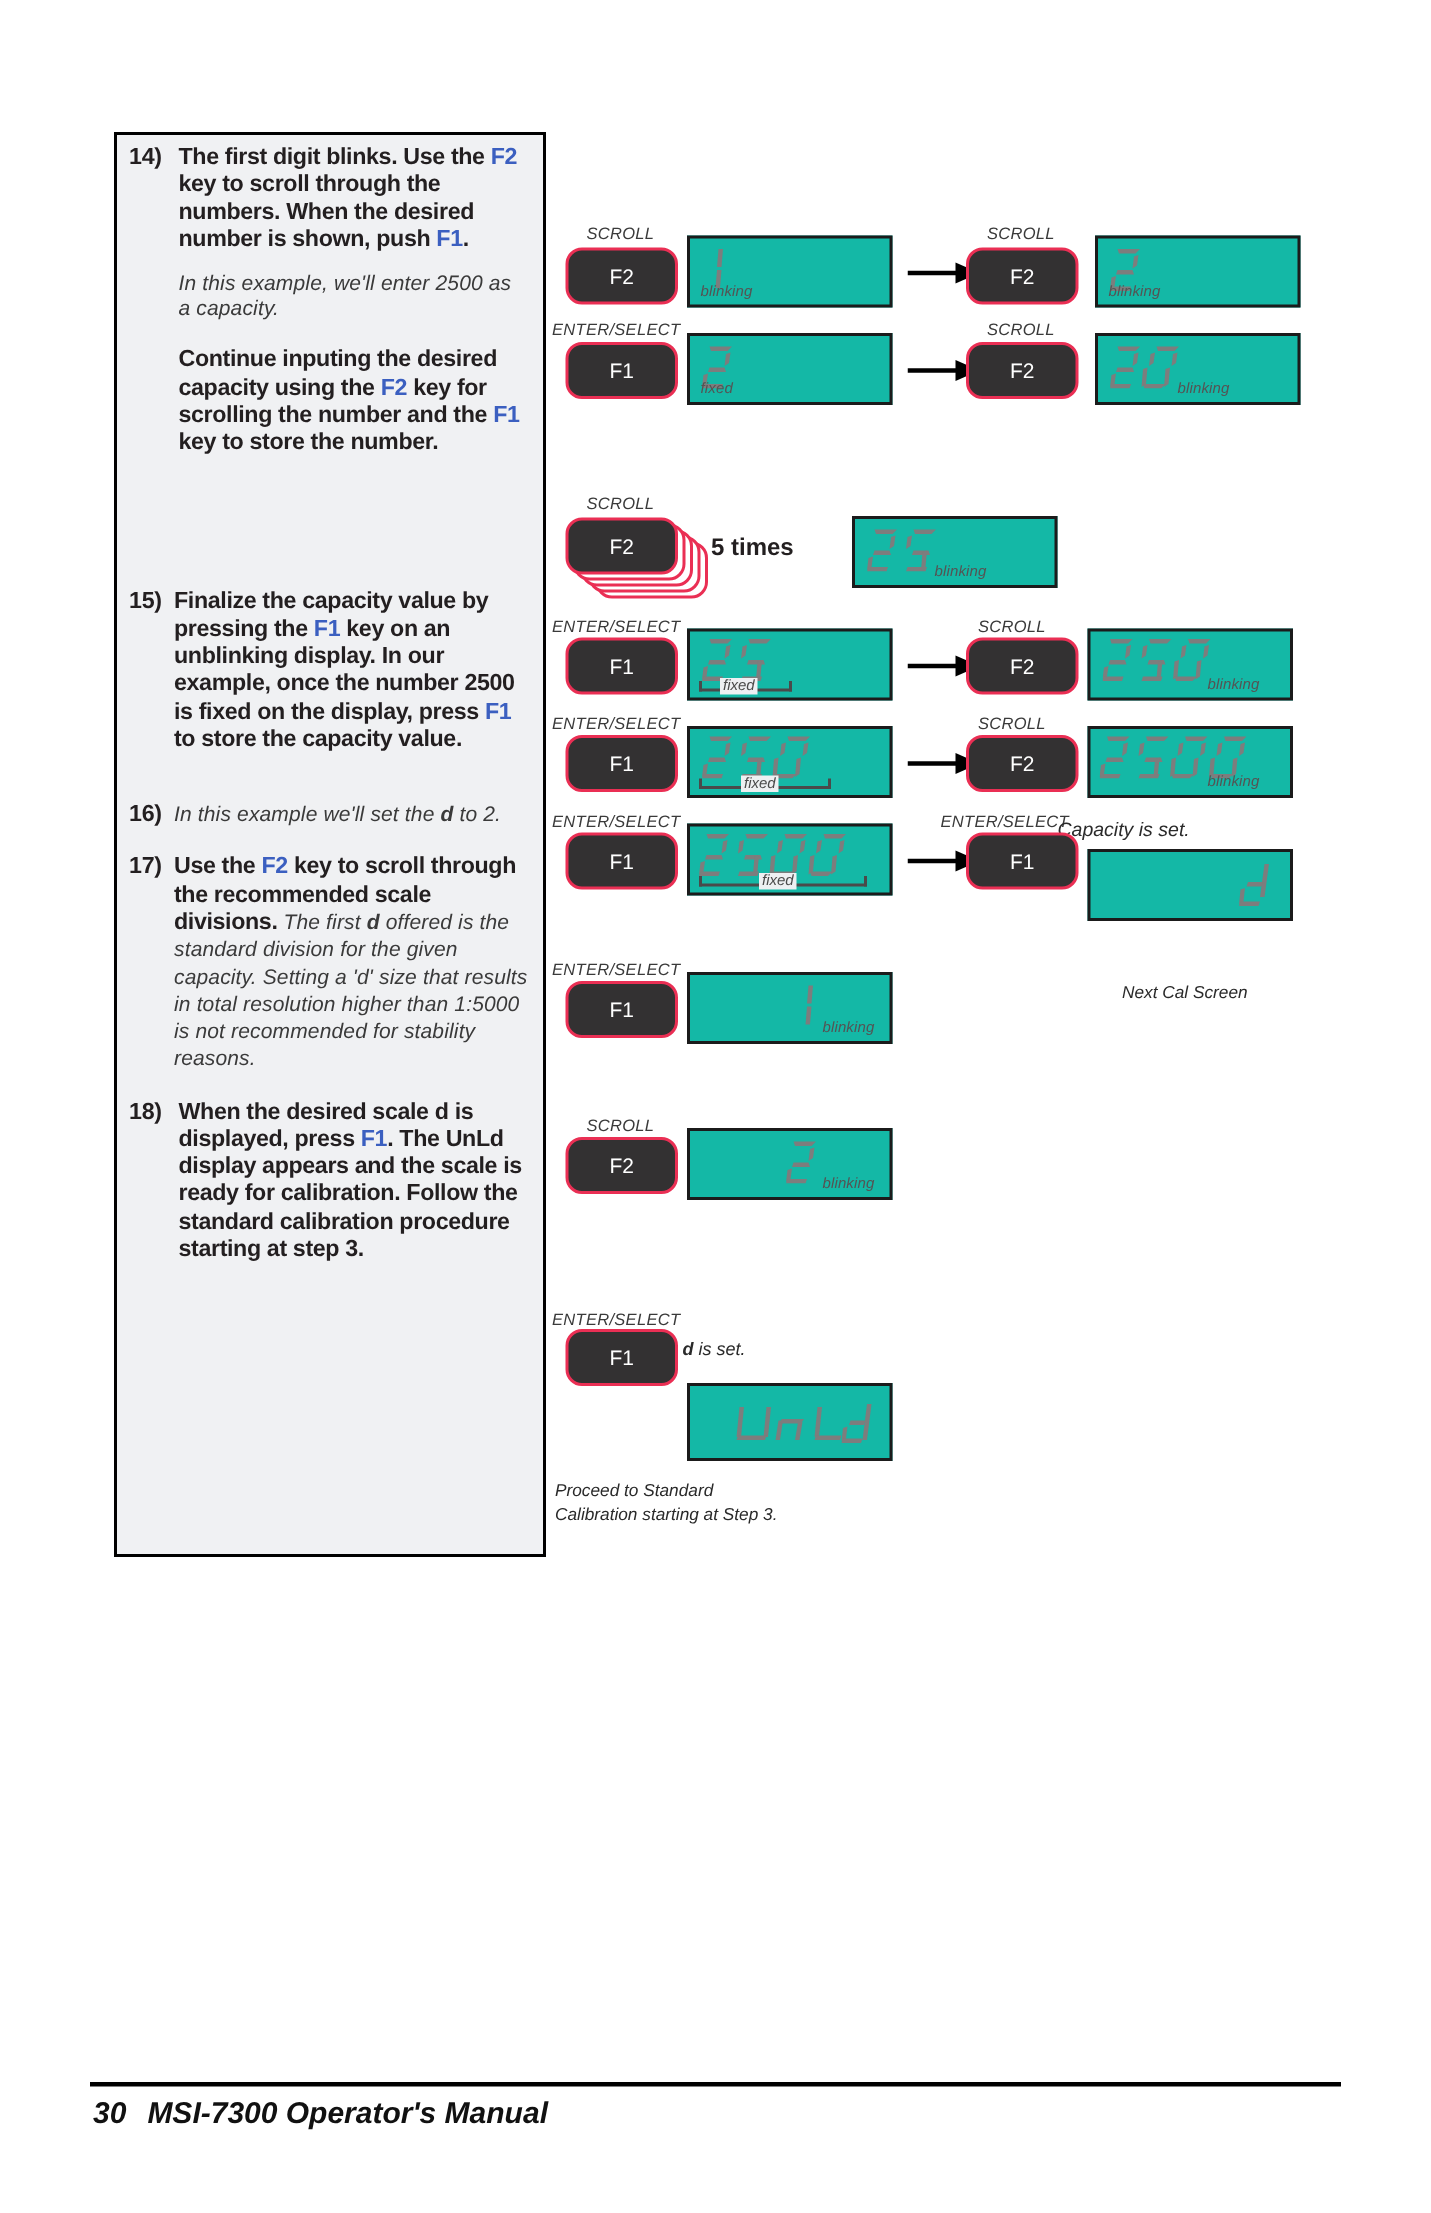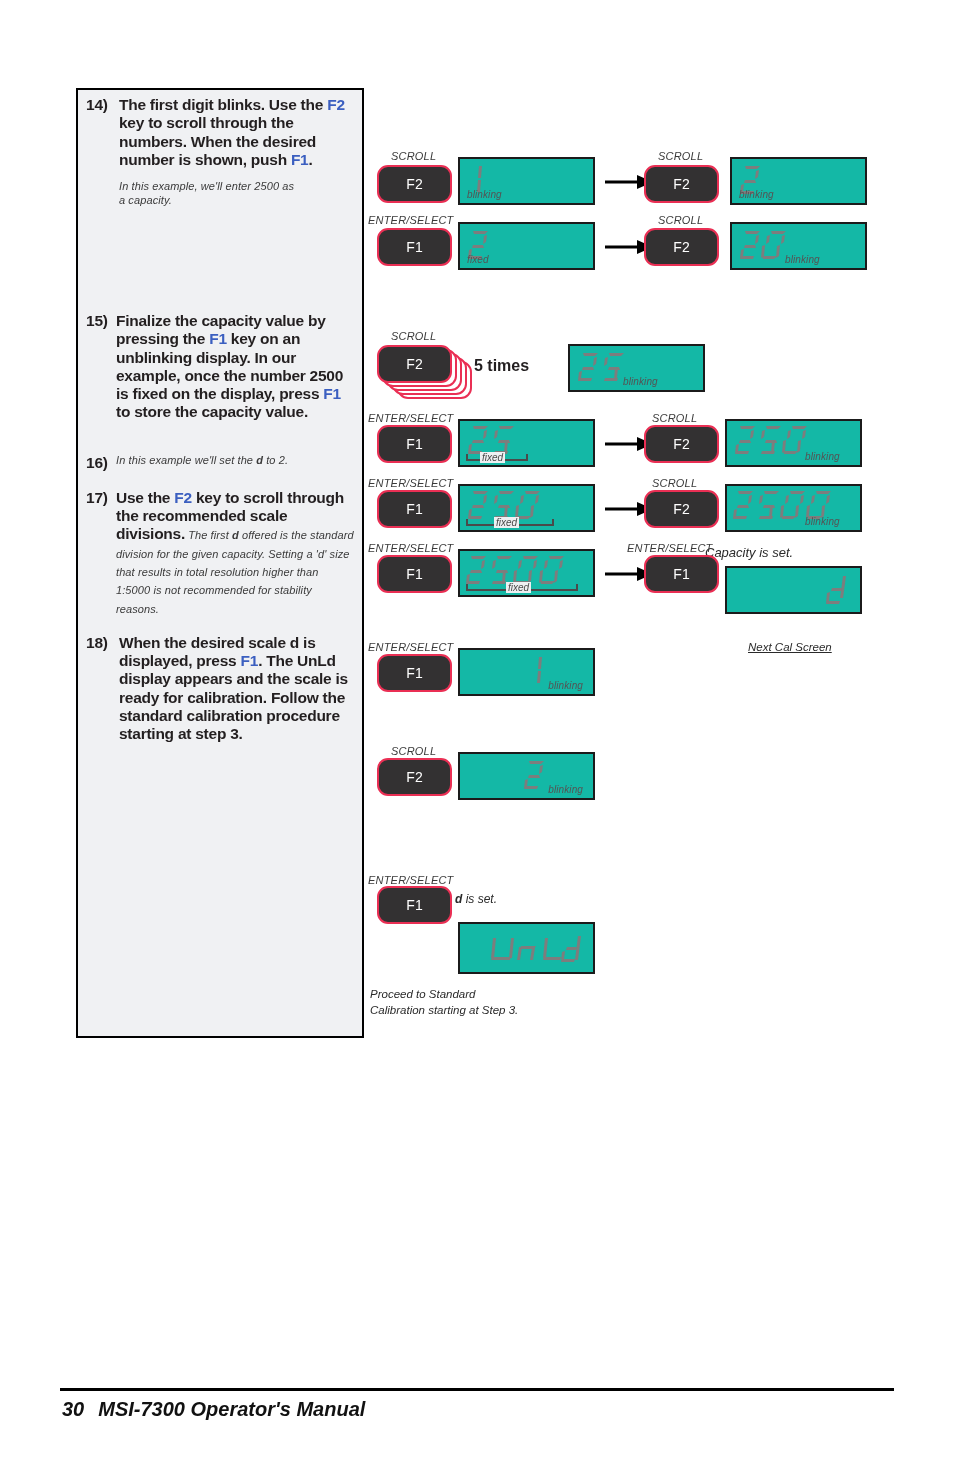--- a/index.html
+++ b/index.html
@@ -29,21 +29,21 @@
     line-height: 1.18; flex: 0 0 auto; letter-spacing: -0.2px;
   }
   .step-num.wide { min-width: 33px; }
   .step-num.narrow { min-width: 30px; }
   .step-body {
     font-size: 15.5px; font-weight: bold; color: #231f20;
     line-height: 1.18; letter-spacing: -0.25px;
   }
   .fk { color: #3b5fc0; }
   .note {
-    font-size: 11px; font-style: italic; font-weight: normal;
+    font-size: 14px; font-style: italic; font-weight: normal;
     color: #3a3a3a; line-height: 1.22; letter-spacing: 0.1px;
   }
   .note b { font-weight: bold; font-style: italic; }
   .gap-sm { height: 9px; }
   .gap-md { height: 15px; }
   .gap-lg { height: 86px; }
   .gap-xl { height: 30px; }
 
   
   .diagram { position: absolute; left: 0; top: 0; width: 954px; height: 1100px; }
@@ -148,20 +148,21 @@
       <div class="step-num wide"></div>
       <div class="note">
         <div>In this example, we'll enter 2500 as</div>
         <div>a capacity.</div>
       </div>
     </div>
 
     <div class="gap-md"></div>
     <div class="step">
       <div class="step-num wide"></div>
+      <div class="step-body"><span>Continue inputing the desired capacity using the </span><span class="fk">F2</span><span> key for scrolling the number and the </span><span class="fk">F1</span><span> key to store the number.</span></div>
     </div>
 
     <div class="gap-lg"></div>
 
     <div class="step">
       <div class="step-num narrow">15)</div>
       <div class="step-body"><span>Finalize the capacity value by pressing the </span><span class="fk">F1</span><span> key on an unblinking display. In our example, once the number 2500 is fixed on the display, press </span><span class="fk">F1</span><span> to store the capacity value.</span></div>
     </div>
 
     <div class="gap-xl"></div>
@@ -453,21 +454,21 @@
     <div class="lcd" style="left:725px; top:566px; width:137px; height:48px;">
       <svg class="digits" style="right:10px; top:8px; left:auto;" width="24" height="30" viewBox="0 0 24 30">
         <g fill="#7d7d7d">
           <polygon points="17,0 20,0 17,22 14,22"></polygon>
           <polygon points="6,12 16,12 15,15 5,15"></polygon>
           <polygon points="4,16 3,25 0,27 1,17"></polygon>
           <polygon points="1,25 14,25 13,28 0,28"></polygon>
         </g>
       </svg>
     </div>
-    <div class="caption sm" style="left:748px; top:641px;text-decoration:underline;">Next Cal Screen</div>
+    <div class="caption sm" style="left:748px; top:656px;">Next Cal Screen</div>
 
     <div class="keylabel" style="left:368px; top:641px;">ENTER/SELECT</div>
     <div class="btn" style="left:377px; top:654px;">F1</div>
     <div class="lcd" style="left:458px; top:648px; width:137px; height:48px;">
       <svg class="digits" style="right:45px; top:5px; left:auto;" width="20" height="30" viewBox="0 0 20 30">
         <g fill="#7d7d7d">
             <polygon points="11,2 14,2 13,14 10,14"></polygon>
             <polygon points="10,16 13,16 12,28 9,28"></polygon>
           </g>
       </svg>

